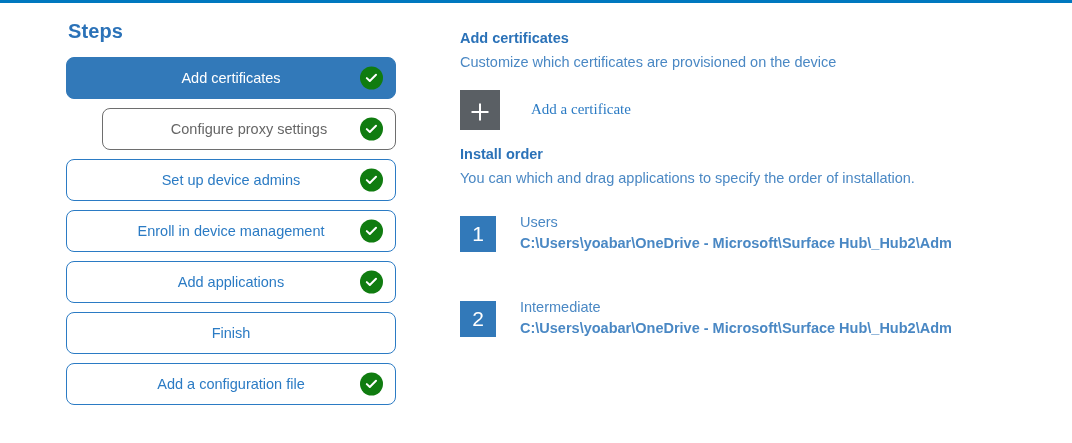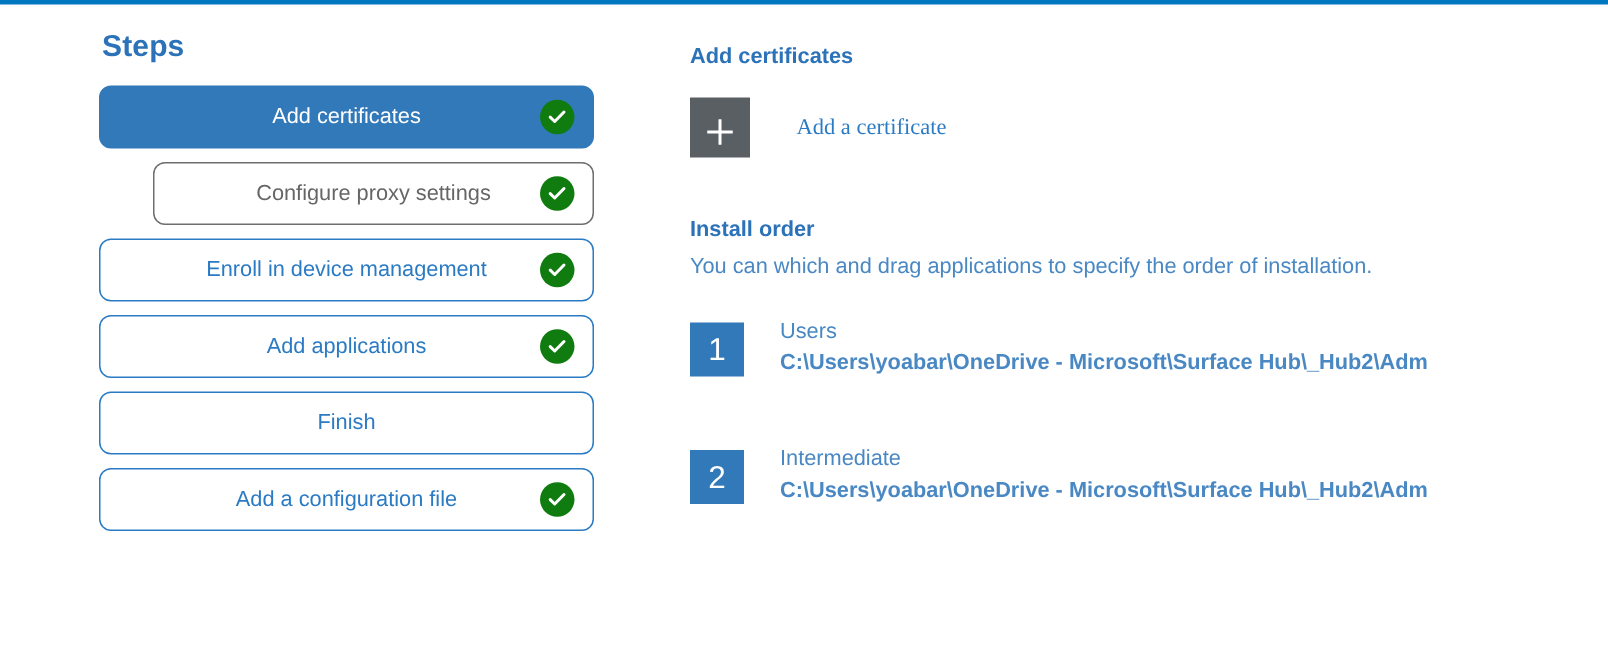--- a/index.html
+++ b/index.html
@@ -152,21 +152,21 @@
   .plus-tile::before { width: 17px; height: 2px; }
   .plus-tile::after  { width: 2px;  height: 17px; }
   .add-cert-label {
     font-size: 15px;
     color: #2b7bc4;
     margin-left: 31px;
     line-height: 1;
     font-family: Liberation Serif, serif;
   }
 
-  .install-order-head { margin-top: 40px; }
+  .install-order-head { margin-top: 16px; }
 
   .order-list { margin-top: 28px; }
   .order-item {
     display: flex;
     align-items: flex-start;
     cursor: pointer;
     margin-bottom: 47px;
   }
   .order-badge {
     width: 36px;
@@ -222,20 +222,28 @@
 
       <div class="step-btn is-muted">
         <span class="step-label">Configure proxy settings</span>
         <span class="step-check">
           <svg width="13" height="13" viewBox="0 0 13 13">
               <path d="M1.8 6.6 L4.8 9.5 L11 3.2" stroke="#ffffff" stroke-width="2" fill="none" stroke-linecap="round" stroke-linejoin="round"></path>
             </svg>
         </span>
       </div>
 
+      <div class="step-btn">
+        <span class="step-label">Set up device admins</span>
+        <span class="step-check">
+          <svg width="13" height="13" viewBox="0 0 13 13">
+              <path d="M1.8 6.6 L4.8 9.5 L11 3.2" stroke="#ffffff" stroke-width="2" fill="none" stroke-linecap="round" stroke-linejoin="round"></path>
+            </svg>
+        </span>
+      </div>
 
       <div class="step-btn">
         <span class="step-label">Enroll in device management</span>
         <span class="step-check">
           <svg width="13" height="13" viewBox="0 0 13 13">
               <path d="M1.8 6.6 L4.8 9.5 L11 3.2" stroke="#ffffff" stroke-width="2" fill="none" stroke-linecap="round" stroke-linejoin="round"></path>
             </svg>
         </span>
       </div>
 
@@ -260,20 +268,21 @@
             </svg>
         </span>
       </div>
 
     </div>
   </div>
 
   <div class="detail-pane">
 
     <h2 class="section-head">Add certificates</h2>
+    <p class="section-sub">Customize which certificates are provisioned on the device</p>
 
     <div class="add-cert-row">
       <span class="plus-tile"></span>
       <span class="add-cert-label">Add a certificate</span>
     </div>
 
     <h2 class="section-head install-order-head">Install order</h2>
     <p class="section-sub">You can which and drag applications to specify the order of installation.</p>
 
     <div class="order-list">

